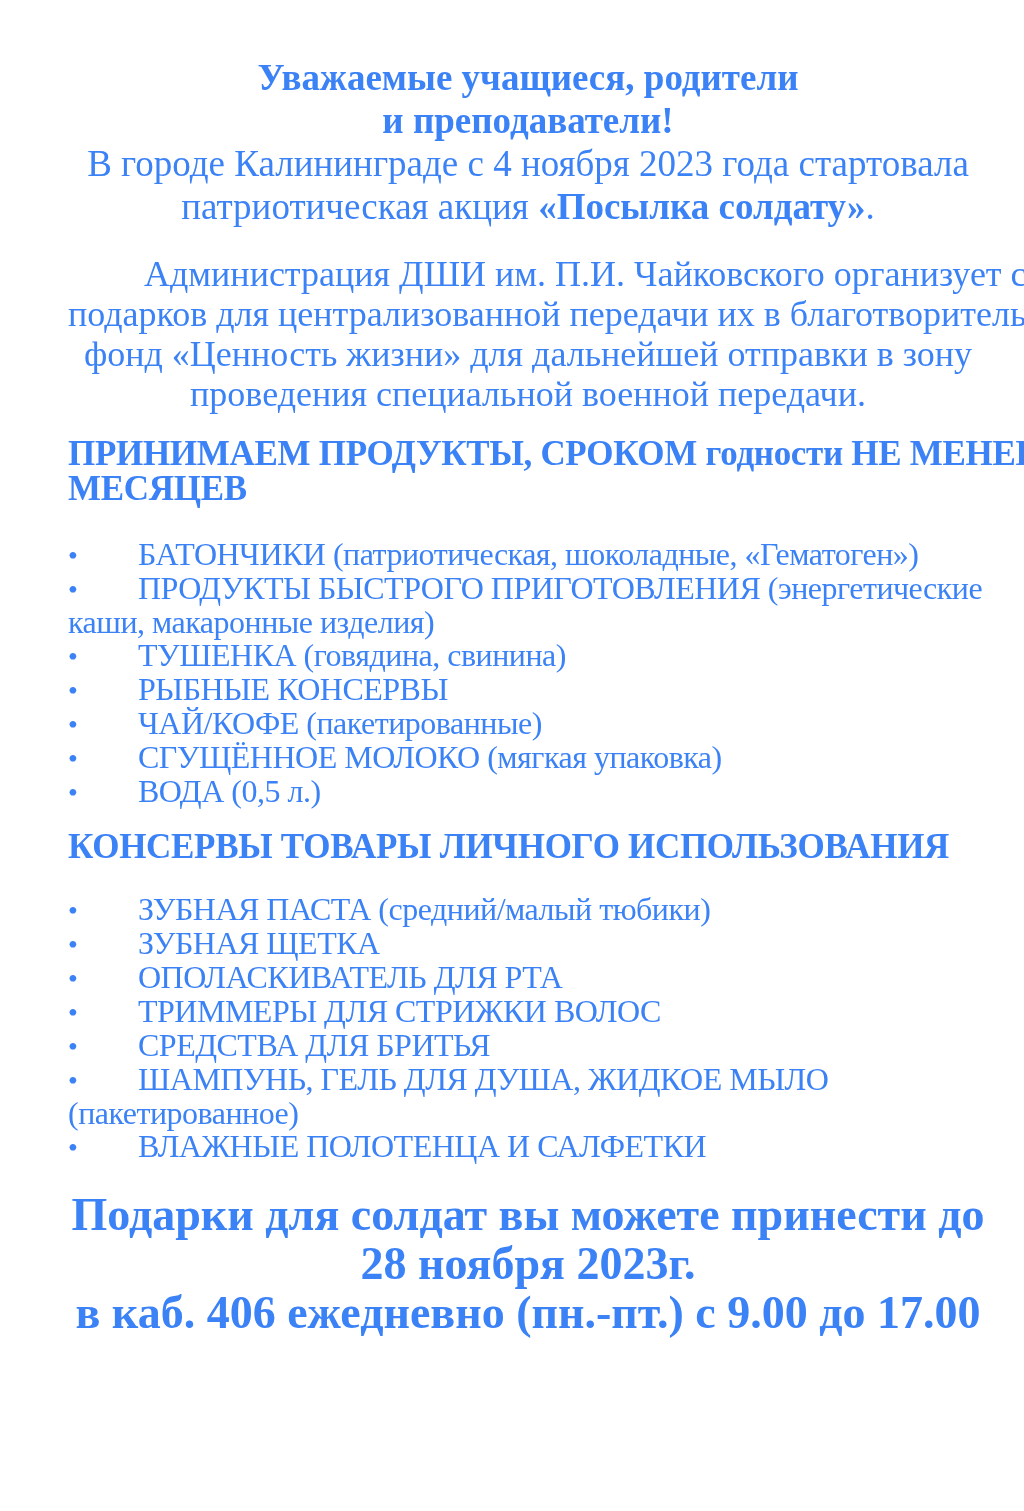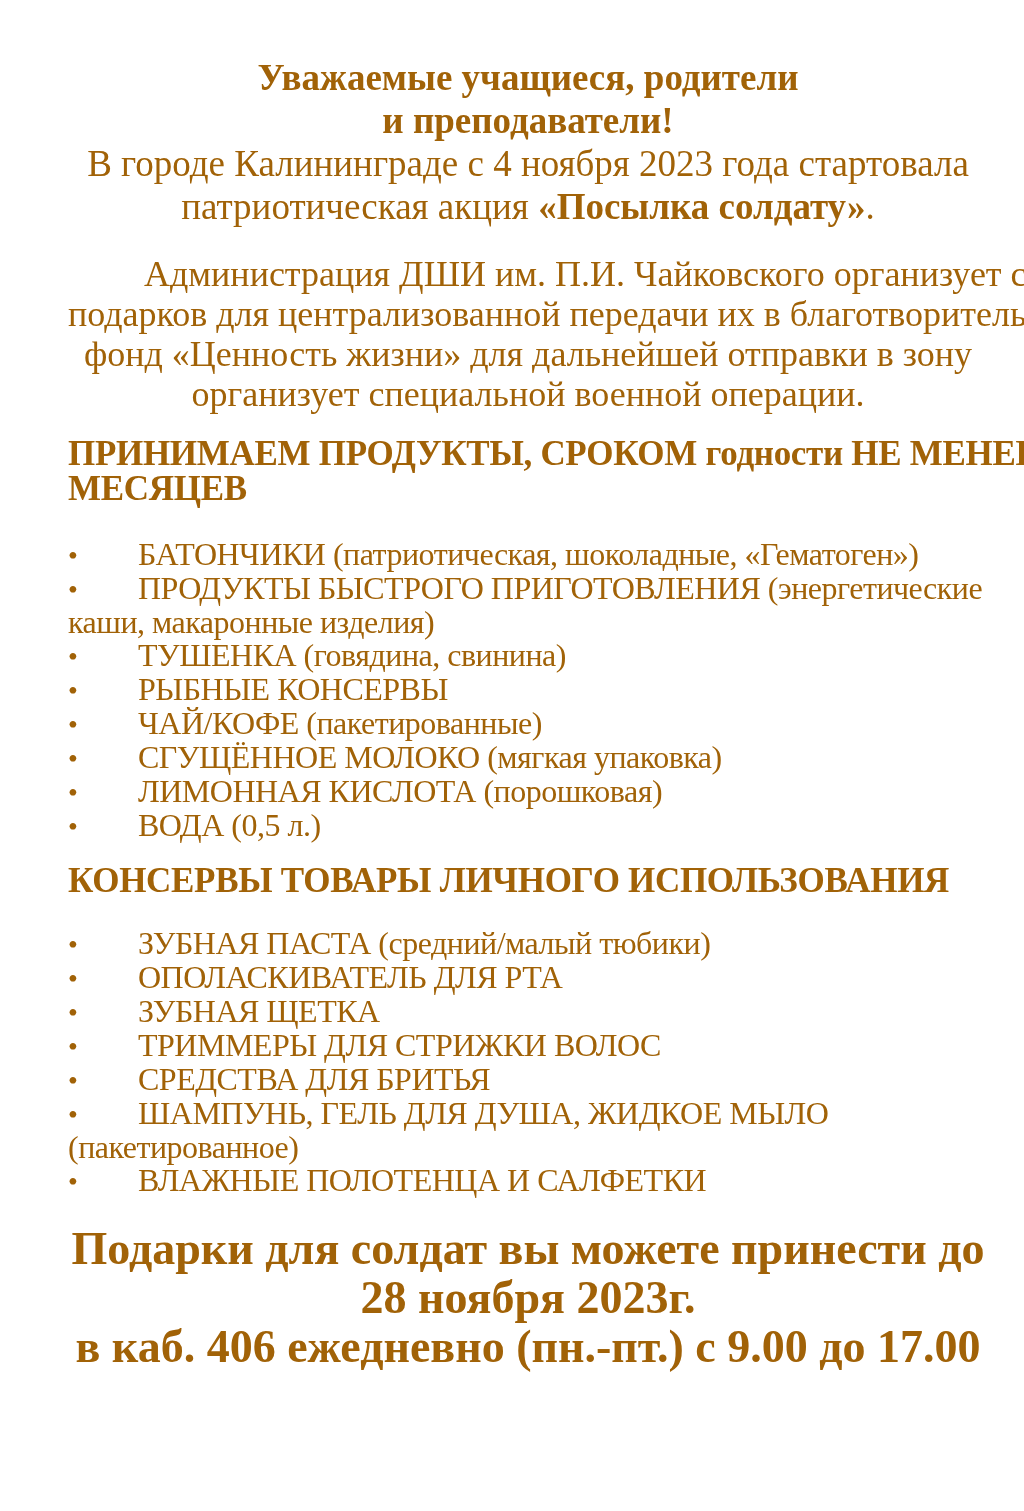--- a/index.html
+++ b/index.html
@@ -6,21 +6,21 @@
   body { background: #e8e8e8; }
   .page {
     position: relative;
     width: 1024px;
     height: 1511px;
     margin: 0 auto;
     background: #ffffff;
     box-sizing: border-box;
     padding: 56px 36px 0 68px;
     font-family: "Liberation Serif", "DejaVu Serif", serif;
-    color: #a16207;
+    color: #3b82f6;
     overflow: hidden;
   }
   .bold { font-weight: bold; }
 
   
   .title-block {
     text-align: center;
     font-size: 37px;
     line-height: 43px;
   }
@@ -81,47 +81,46 @@
     <div class="t-line bold">Уважаемые учащиеся, родители</div>
     <div class="t-line bold">и преподаватели!</div>
     <div class="t-line">В городе Калининграде с 4 ноября 2023 года стартовала</div>
     <div class="t-line"><span>патриотическая акция </span><span class="bold">«Посылка солдату»</span><span>.</span></div>
   </div>
 
   <div class="intro">
     <div class="i-line first">Администрация ДШИ им. П.И. Чайковского организует сбор</div>
     <div class="i-line">подарков для централизованной передачи их в благотворительный</div>
     <div class="i-line">фонд «Ценность жизни» для дальнейшей отправки в зону</div>
-    <div class="i-line">организует специальной военной операции.</div>
+    <div class="i-line">проведения специальной военной передачи.</div>
   </div>
 
   <div class="section-heading sh1">
     <div class="h-line">ПРИНИМАЕМ ПРОДУКТЫ, СРОКОМ годности НЕ МЕНЕЕ 6</div>
     <div class="h-line">МЕСЯЦЕВ</div>
   </div>
 
   <div class="list l1">
     <div class="li"><span class="bullet">•</span><span class="li-text">БАТОНЧИКИ (патриотическая, шоколадные, «Гематоген»)</span></div>
     <div class="li"><span class="bullet">•</span><span class="li-text">ПРОДУКТЫ БЫСТРОГО ПРИГОТОВЛЕНИЯ (энергетические каши, макаронные изделия)</span></div>
     <div class="li"><span class="bullet">•</span><span class="li-text">ТУШЕНКА (говядина, свинина)</span></div>
     <div class="li"><span class="bullet">•</span><span class="li-text">РЫБНЫЕ КОНСЕРВЫ</span></div>
     <div class="li"><span class="bullet">•</span><span class="li-text">ЧАЙ/КОФЕ (пакетированные)</span></div>
     <div class="li"><span class="bullet">•</span><span class="li-text">СГУЩЁННОЕ МОЛОКО (мягкая упаковка)</span></div>
-    <div class="li"><span class="bullet">•</span><span class="li-text">ЛИМОННАЯ КИСЛОТА (порошковая)</span></div>
     <div class="li"><span class="bullet">•</span><span class="li-text">ВОДА (0,5 л.)</span></div>
   </div>
 
   <div class="section-heading sh2">
     <div class="h-line">КОНСЕРВЫ ТОВАРЫ ЛИЧНОГО ИСПОЛЬЗОВАНИЯ</div>
   </div>
 
   <div class="list l2">
     <div class="li"><span class="bullet">•</span><span class="li-text">ЗУБНАЯ ПАСТА (средний/малый тюбики)</span></div>
+    <div class="li"><span class="bullet">•</span><span class="li-text">ЗУБНАЯ ЩЕТКА</span></div>
     <div class="li"><span class="bullet">•</span><span class="li-text">ОПОЛАСКИВАТЕЛЬ ДЛЯ РТА</span></div>
-    <div class="li"><span class="bullet">•</span><span class="li-text">ЗУБНАЯ ЩЕТКА</span></div>
     <div class="li"><span class="bullet">•</span><span class="li-text">ТРИММЕРЫ ДЛЯ СТРИЖКИ ВОЛОС</span></div>
     <div class="li"><span class="bullet">•</span><span class="li-text">СРЕДСТВА ДЛЯ БРИТЬЯ</span></div>
     <div class="li"><span class="bullet">•</span><span class="li-text">ШАМПУНЬ, ГЕЛЬ ДЛЯ ДУША, ЖИДКОЕ МЫЛО (пакетированное)</span></div>
     <div class="li"><span class="bullet">•</span><span class="li-text">ВЛАЖНЫЕ ПОЛОТЕНЦА И САЛФЕТКИ</span></div>
   </div>
 
   <div class="footer">
     <div class="f-line">Подарки для солдат вы можете принести до</div>
     <div class="f-line">28 ноября 2023г.</div>
     <div class="f-line">в каб. 406 ежедневно (пн.-пт.) с 9.00 до 17.00</div>

